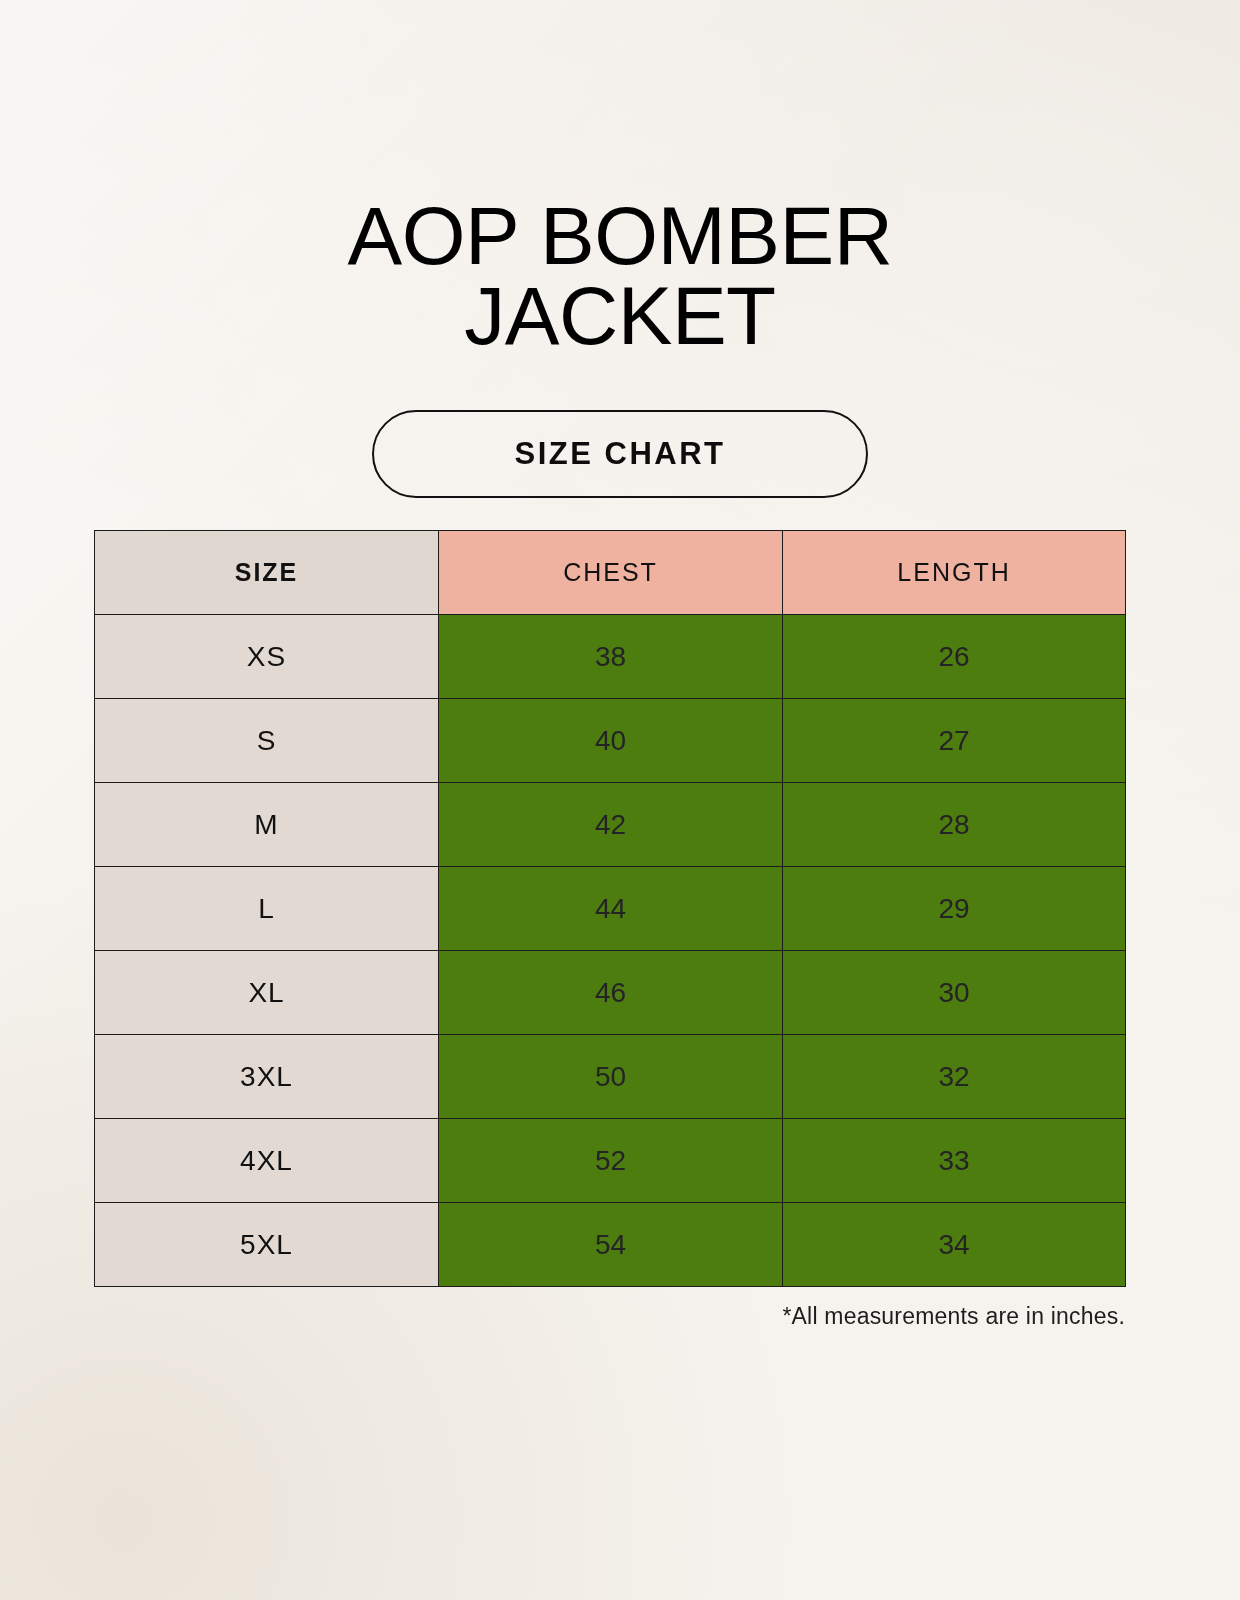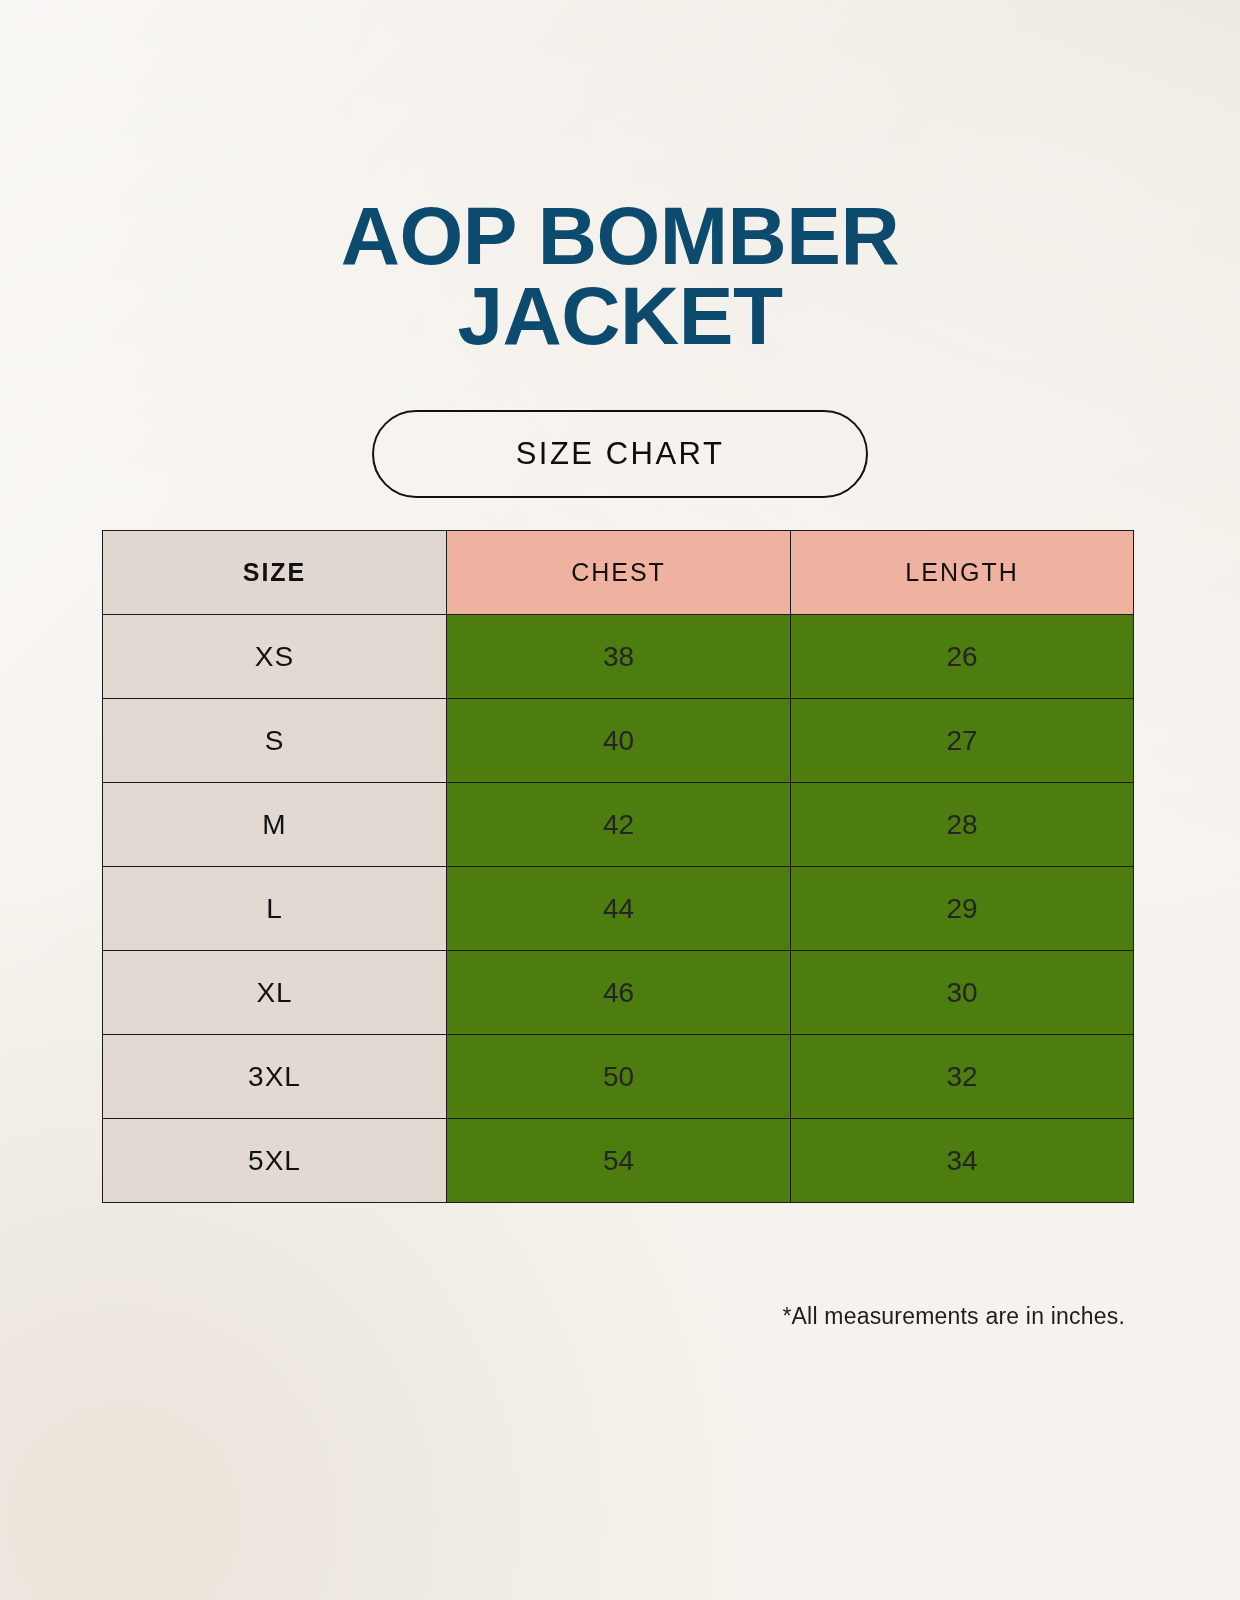--- a/index.html
+++ b/index.html
@@ -34,53 +34,52 @@
     box-sizing: border-box;
   }
   .title {
     position: absolute;
     top: 196px;
     left: 0;
     width: 1240px;
     text-align: center;
     font-size: 82px;
     line-height: 0.98;
-    font-weight: bold;
+    font-weight: normal;
     letter-spacing: -0.5px;
-    color: #0c4a6e;
+    color: #000000;
   }
   .title .line2 { display: block; }
   .pill-wrap {
     position: absolute;
     top: 410px;
     left: 0;
     width: 1240px;
     display: flex;
     justify-content: center;
   }
   .pill {
     border: 2.5px solid #111111;
     border-radius: 48px;
     width: 492px;
     height: 84px;
     display: flex;
     align-items: center;
     justify-content: center;
     font-size: 31px;
-    font-weight: normal;
+    font-weight: bold;
     letter-spacing: 2.5px;
     color: #0d0d0d;
     background: transparent;
   }
   .table-wrap {
     position: absolute;
     top: 530px;
     left: 94px;
     width: 1031px;
-    margin-left: 8px;
   }
   table.size-table {
     border-collapse: collapse;
     width: 1031px;
     table-layout: fixed;
   }
   table.size-table th,
   table.size-table td {
     border: 1.6px solid #1b1b1b;
     height: 81px;
@@ -180,20 +179,25 @@
           <td class="c-label">XL</td>
           <td class="c-val">46</td>
           <td class="c-val">30</td>
         </tr>
         <tr>
           <td class="c-label">3XL</td>
           <td class="c-val">50</td>
           <td class="c-val">32</td>
         </tr>
         <tr>
+          <td class="c-label">4XL</td>
+          <td class="c-val">52</td>
+          <td class="c-val">33</td>
+        </tr>
+        <tr>
           <td class="c-label">5XL</td>
           <td class="c-val">54</td>
           <td class="c-val">34</td>
         </tr>
       </tbody>
     </table>
   </div>
 
   <div class="footnote">*All measurements are in inches.</div>
 </div>

